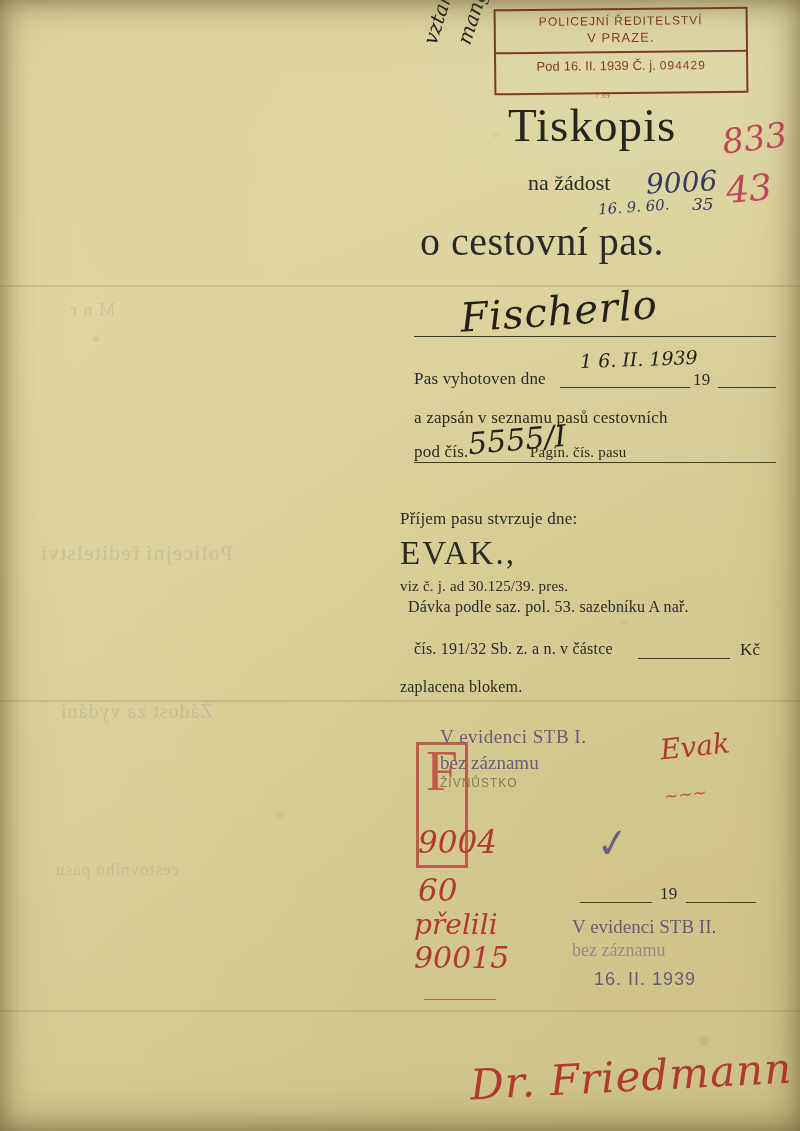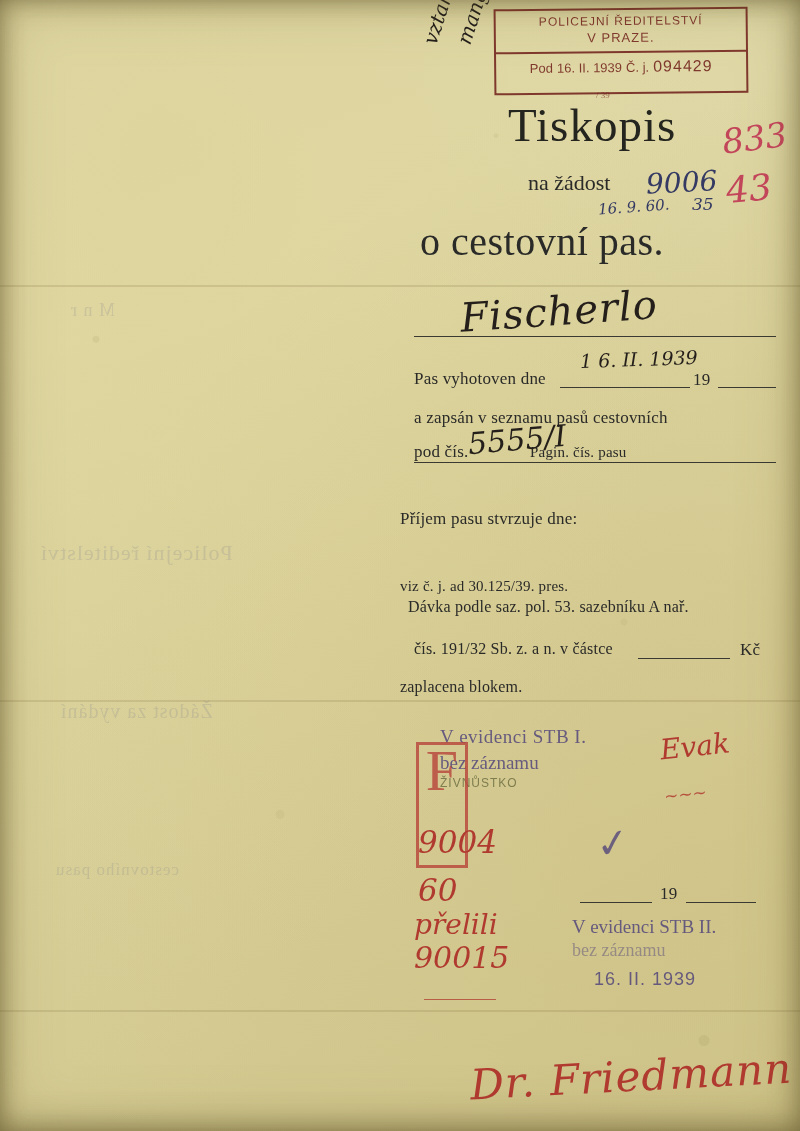--- a/index.html
+++ b/index.html
@@ -97,41 +97,42 @@
     <div class="ruleline" style="left:318px;top:387px;width:58px;"></div>
 
     <div class="lbl" style="left:14px;top:408px;text-align:right;">a zapsán  v  seznamu  pasů  cestovních</div>
 
     <div class="lbl" style="left:14px;top:442px;">pod čís.</div>
     <div class="lbl sm" style="left:130px;top:444px;">Pagin. čís. pasu</div>
     <div class="ruleline" style="left:14px;top:462px;width:362px;"></div>
 
     <div class="lbl center" style="left:0px;top:509px;width:380px;">Příjem pasu stvrzuje dne:</div>
 
+    <div class="lbl center" style="left:0px;top:535px;width:380px;font-size:33px;letter-spacing:2px;">EVAK.,</div>
 
     <div class="lbl sm center" style="left:0px;top:578px;width:380px;">viz č. j. ad 30.125/39. pres.</div>
     <div class="lbl" style="left:8px;top:598px;font-size:16px;">Dávka podle saz. pol. 53. sazebníku A nař.</div>
     <div class="lbl" style="left:14px;top:640px;font-size:16px;">čís. 191/32 Sb. z. a n. v částce</div>
     <div class="ruleline" style="left:238px;top:658px;width:92px;"></div>
     <div class="lbl" style="left:340px;top:640px;">Kč</div>
     <div class="lbl center" style="left:0px;top:678px;width:380px;font-size:16px;">zaplacena blokem.</div>
 
     <div class="lbl" style="left:260px;top:884px;">19</div>
     <div class="ruleline" style="left:180px;top:902px;width:72px;"></div>
     <div class="ruleline" style="left:286px;top:902px;width:70px;"></div>
   </div>
 
   <div class="stamp stamp-box" style="left:494px;top:8px;width:250px;height:82px;transform:rotate(-0.6deg);">
     <div style="font-size:12px;letter-spacing:1px;margin-top:4px;">POLICEJNÍ ŘEDITELSTVÍ</div>
     <div style="font-size:13px;letter-spacing:1px;margin-top:2px;">V PRAZE.</div>
     <div style="border-top:2px solid #6f1d18;margin-top:6px;padding-top:5px;font-size:13px;display:flex;justify-content:center;gap:4px;align-items:baseline;">
       <span>Pod</span>
       <span>16. II. 1939</span>
       <span>Č. j.</span>
-      <span style="font-size:16px;letter-spacing:1px;">094429</span>
+      <span style="font-size:12px;letter-spacing:1px;">094429</span>
     </div>
   </div>
   <div class="stamp" style="left:596px;top:90px;font-size:9px;color:#6f1d18;opacity:.6;">/ 39</div>
 
   <div class="stamp violet-box" style="left:440px;top:726px;width:215px;height:78px;border:0;">
     <div style="font-size:19px;font-family:'Liberation Serif',serif;letter-spacing:.5px;">V evidenci STB I.</div>
     <div style="font-size:19px;font-family:'Liberation Serif',serif;margin-top:4px;">bez záznamu</div>
     <div style="font-size:12px;font-family:'Liberation Sans',sans-serif;color:#6a6b3f;margin-top:2px;letter-spacing:1px;">ŽIVNŮSTKO</div>
   </div>
   <div class="checkmark" style="left:596px;top:820px;">✓</div>

